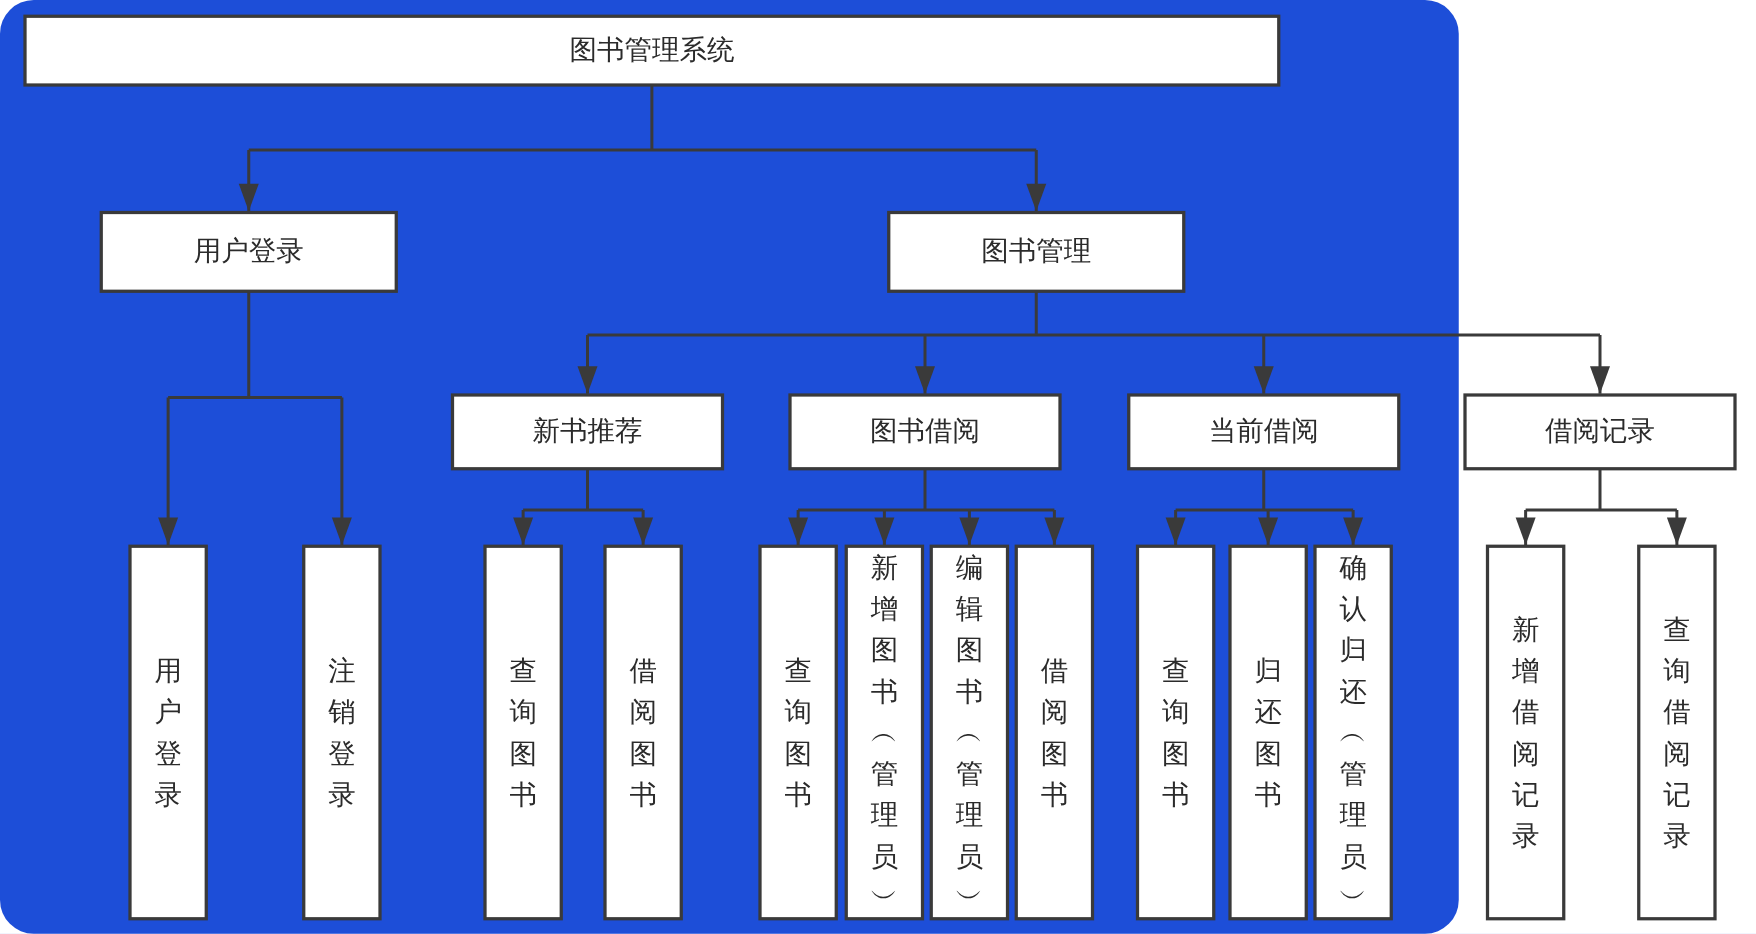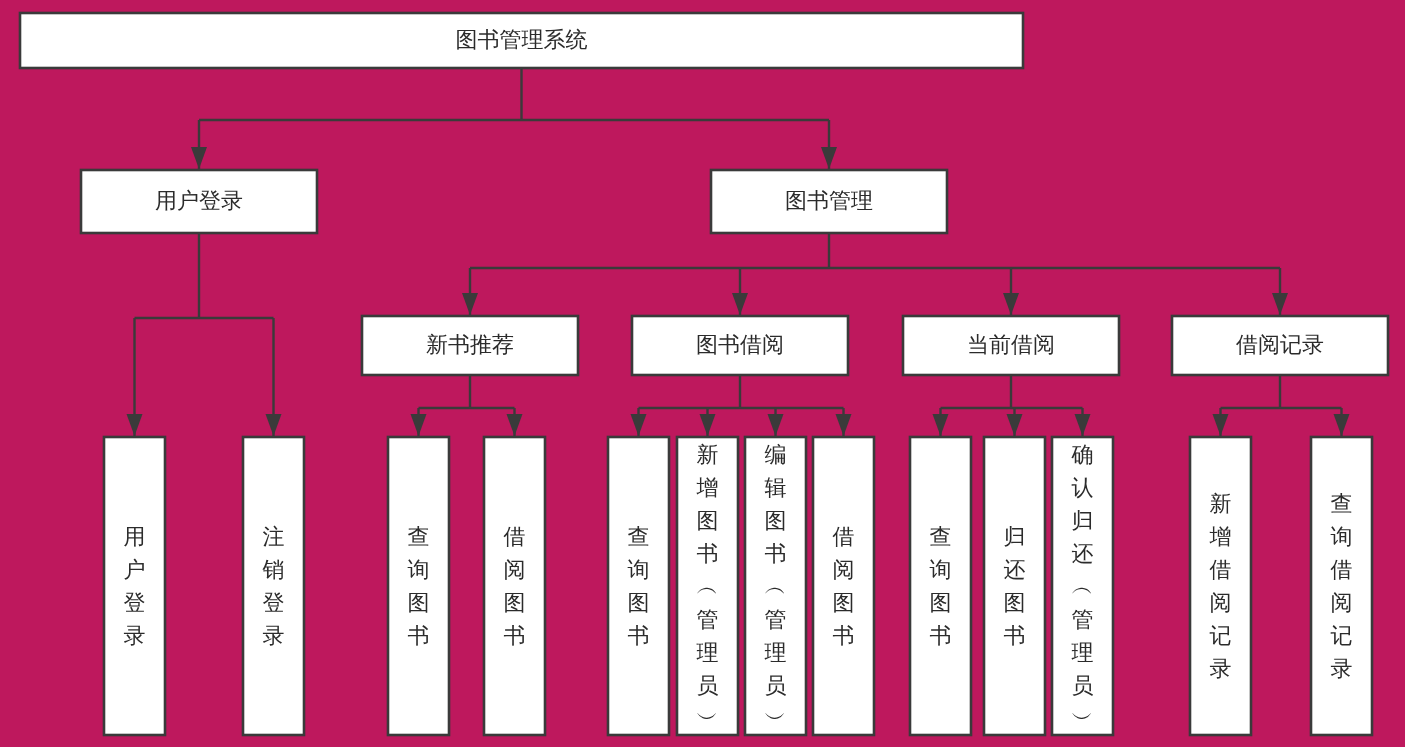--- a/index.html
+++ b/index.html
@@ -10,23 +10,24 @@
   }
   body {
     width: 1405px;
     height: 747px;
     font-family: "Liberation Sans", "DejaVu Sans", sans-serif;
     overflow: hidden;
     position: relative;
   }
   #diagram-root {
     position: relative;
-    width: 1405px;
+    width: 1167px;
     height: 747px;
-    background: #be185d;
+    background: #1d4ed8;
+    border-radius: 27px;
   }
   svg.canvas {
     position: absolute;
     left: 0;
     top: 0;
     width: 1405px;
     height: 747px;
     display: block;
   }
   .node-box {

